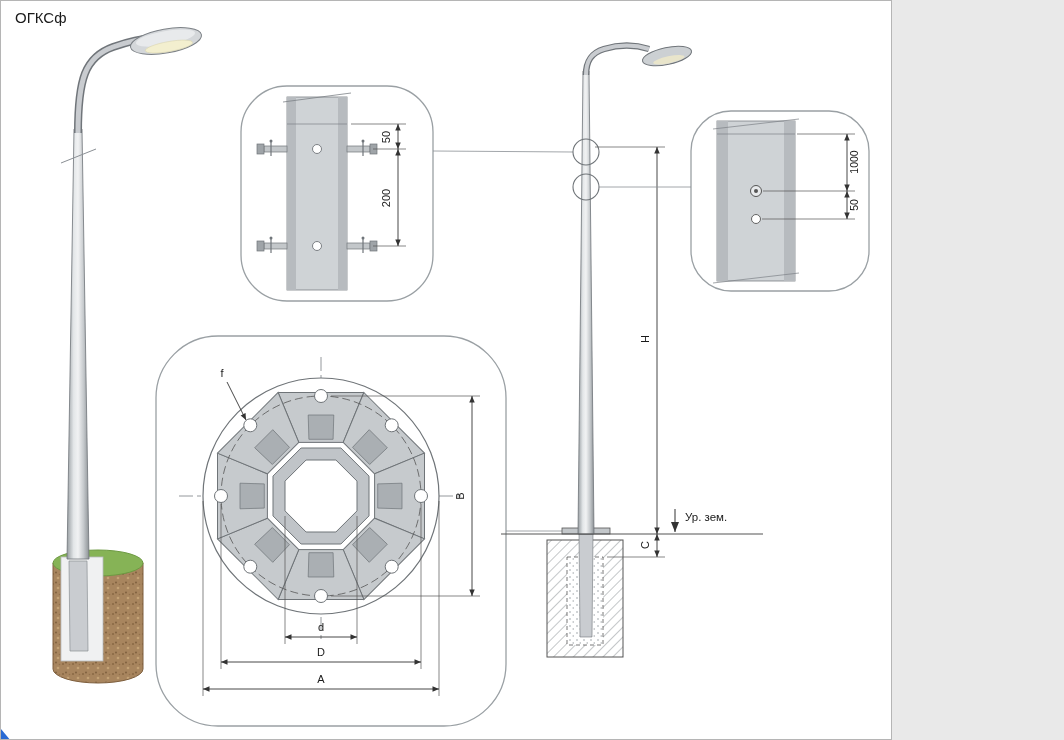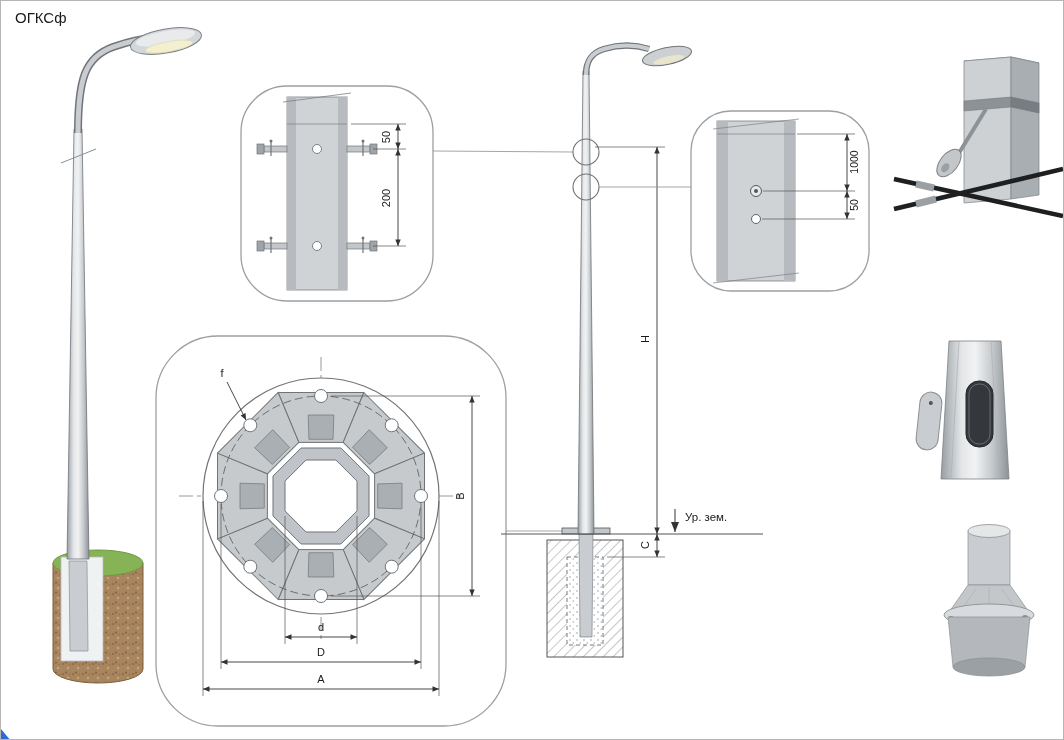--- a/index.html
+++ b/index.html
@@ -1,17 +1,17 @@
 <!DOCTYPE html>
 <html><head>
 <meta charset="utf-8">
 <style>
   html,body{margin:0;padding:0;background:#e9e9e9;}
   .canvas{
-    position:relative;width:1064px;height:740px;background:#ffffff;
+    position:relative;width:892px;height:740px;background:#ffffff;
     border:1px solid #b5b5b5;box-sizing:border-box;overflow:hidden;
     font-family:"Liberation Sans", sans-serif;
   }
   svg{display:block}
   text{font-family:"Liberation Sans", sans-serif;fill:#1a1a1a;}
   .title-text{font-size:15px;}
   .dim-text{font-size:11px;}
   .dim-text-sm{font-size:10.5px;}
   .ground-text{font-size:11.5px;}
   .thin{stroke:#555;stroke-width:0.7;fill:none;}

